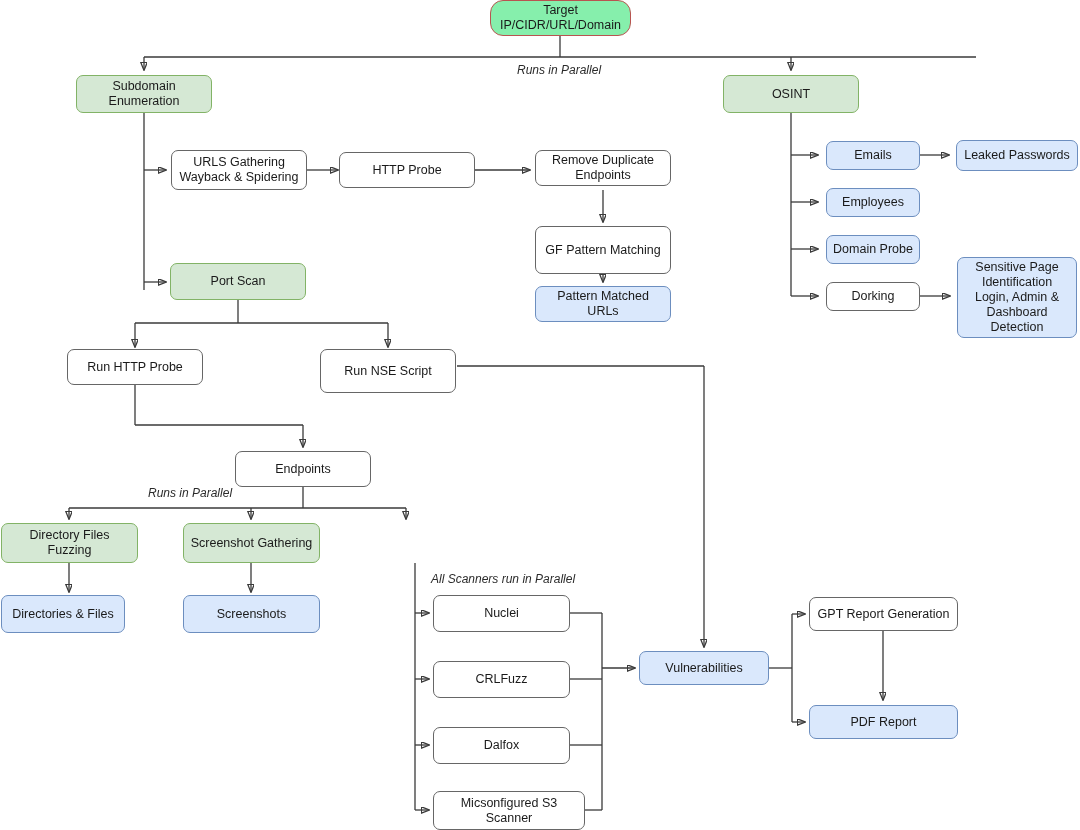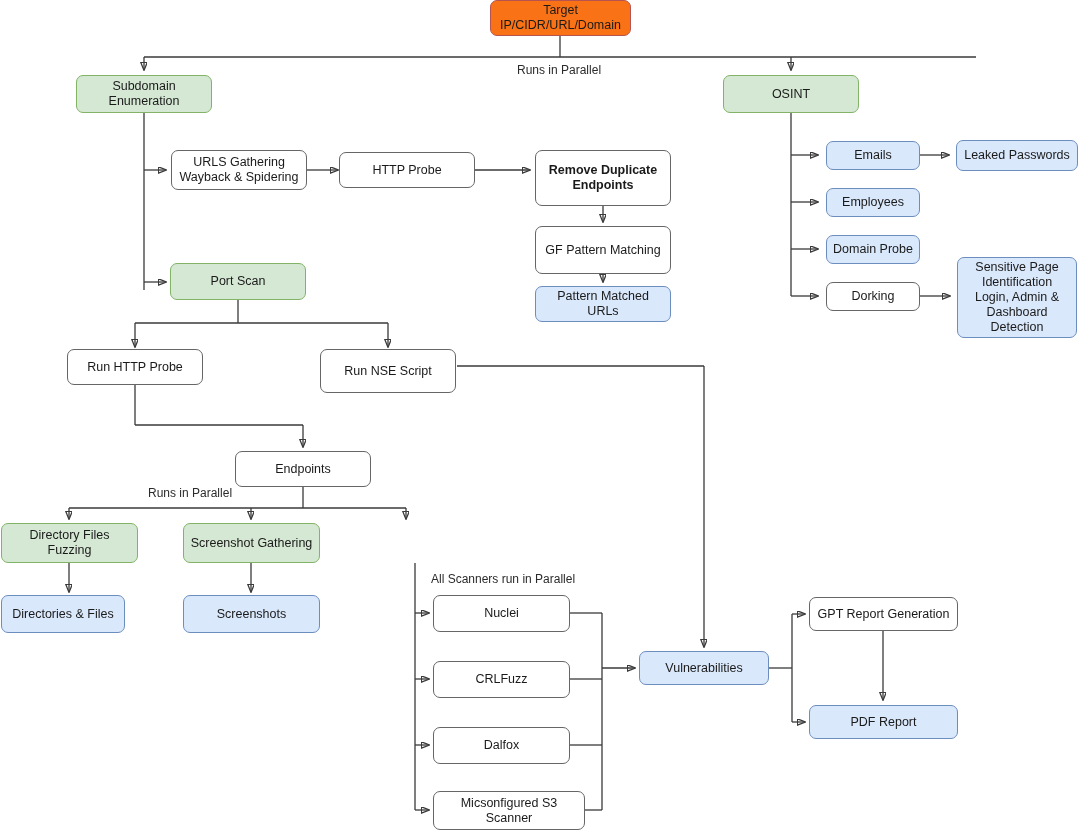--- a/index.html
+++ b/index.html
@@ -26,29 +26,30 @@
     line-height: 15px;
     display: flex;
     align-items: center;
     justify-content: center;
     text-align: center;
     padding: 2px 5px;
     white-space: pre-line;
   }
   .node.green  { background: #d5e8d4; border-color: #82b366; }
   .node.blue   { background: #dae8fc; border-color: #6c8ebf; }
-  .node.pink   { background: #f97316; border-color: #b85450; }
+  .node.pink   { background: #86efac; border-color: #b85450; border-radius: 13px; }
   .node.plain  { background: #ffffff; border-color: #666666; }
 
   .edge-label {
     position: absolute;
     font-size: 12px;
     line-height: 14px;
     color: #2b2b2b;
     white-space: nowrap;
+    font-style: italic;
   }
   svg.wires {
     position: absolute;
     left: 0; top: 0;
     width: 1080px;
     height: 830px;
     pointer-events: none;
   }
   svg.wires path, svg.wires line {
     stroke: #3a3a3a;
@@ -142,21 +143,21 @@
   <div class="node green" style="left:76px; top:75px; width:136px; height:38px;">Subdomain
 Enumeration</div>
 
   <div class="node green" style="left:723px; top:75px; width:136px; height:38px;">OSINT</div>
 
   <div class="node plain" style="left:171px; top:150px; width:136px; height:40px;">URLS Gathering
 Wayback &amp; Spidering</div>
 
   <div class="node plain" style="left:339px; top:152px; width:136px; height:36px;">HTTP Probe</div>
 
-  <div class="node plain" style="left:535px; top:150px; width:136px; height:56px;font-weight:bold;">Remove Duplicate
+  <div class="node plain" style="left:535px; top:150px; width:136px; height:36px;">Remove Duplicate
 Endpoints</div>
 
   <div class="node plain" style="left:535px; top:226px; width:136px; height:48px;">GF Pattern Matching</div>
 
   <div class="node blue" style="left:535px; top:286px; width:136px; height:36px;">Pattern Matched URLs</div>
 
   <div class="node green" style="left:170px; top:263px; width:136px; height:37px;">Port Scan</div>
 
   <div class="node plain" style="left:67px; top:349px; width:136px; height:36px;">Run HTTP Probe</div>
 

